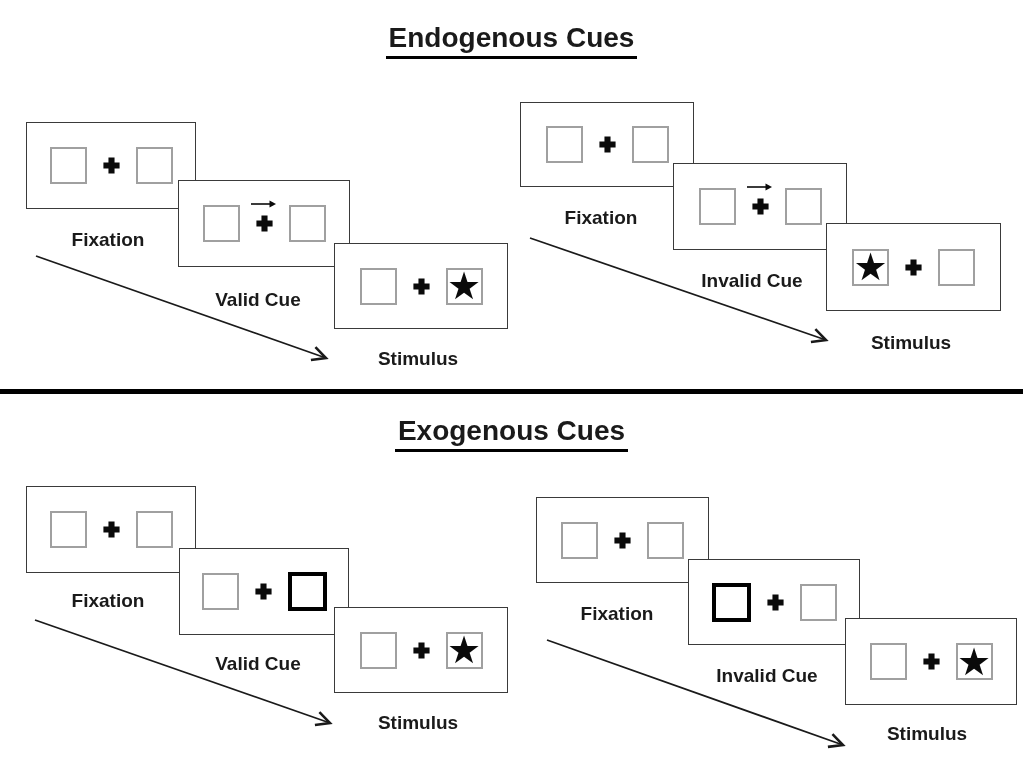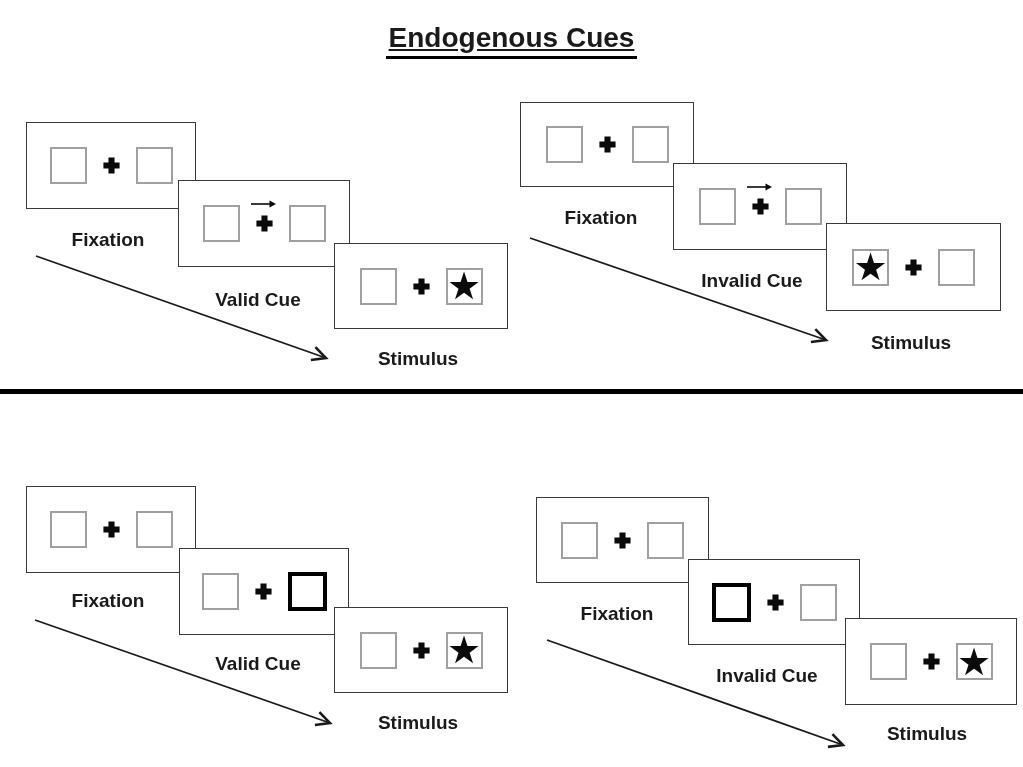--- a/index.html
+++ b/index.html
@@ -2,21 +2,21 @@
 <html><head>
 <meta charset="utf-8">
 <style>
   html,body{margin:0;padding:0;background:#fff;}
   #stage{
     position:relative;width:1023px;height:767px;background:#ffffff;
     font-family:"Liberation Sans","DejaVu Sans",sans-serif;color:#1a1a1a;overflow:hidden;
   }
   .title{position:absolute;left:0;width:100%;text-align:center;}
   .title-text{display:inline-block;font-weight:bold;font-size:28px;line-height:32px;
-    border-bottom:3px solid #000;padding:0 3px 2px;text-decoration:underline;}
+    border-bottom:3px solid #000;padding:0 3px 2px;}
   #t-endo{top:22px;}
   #t-exo{top:415px;}
   .divider{position:absolute;left:0;top:389px;width:1023px;height:5px;background:#000;}
 
   .panel{position:absolute;background:#fff;border:1px solid #3a3a3a;
     display:flex;align-items:center;justify-content:center;gap:15px;}
   .sq{box-sizing:border-box;width:37px;height:37px;border:2px solid #a0a0a0;background:#fff;flex:0 0 auto;}
   .sq-bold{box-sizing:border-box;width:39px;height:39px;border:4px solid #000;}
   .sq-star{display:flex;align-items:center;justify-content:center;
     font-size:38px;line-height:1;color:#0a0a0a;overflow:visible;}
@@ -64,20 +64,23 @@
       <marker id="ah" markerWidth="12" markerHeight="12" refX="9" refY="5" orient="auto">
         <path d="M1,1 L9,5 L1,9" fill="none" stroke="#1a1a1a" stroke-width="1.5"></path>
       </marker>
     </defs>
   </svg>
 
   <div class="title" id="t-endo">
     <span class="title-text">Endogenous Cues</span>
   </div>
   <div class="divider"></div>
+  <div class="title" id="t-exo">
+    <span class="title-text">Exogenous Cues</span>
+  </div>
 
   <div class="panel" id="ev-f">
     <span class="sq"></span>
     <span class="plus-wrap">
       <svg width="19" height="19" viewBox="0 0 20 20">
           <path d="M6.8 1.5h6.4v5.3h5.3v6.4h-5.3v5.3H6.8v-5.3H1.5V6.8h5.3z" fill="#0a0a0a"></path>
         </svg>
     </span>
     <span class="sq"></span>
   </div>

